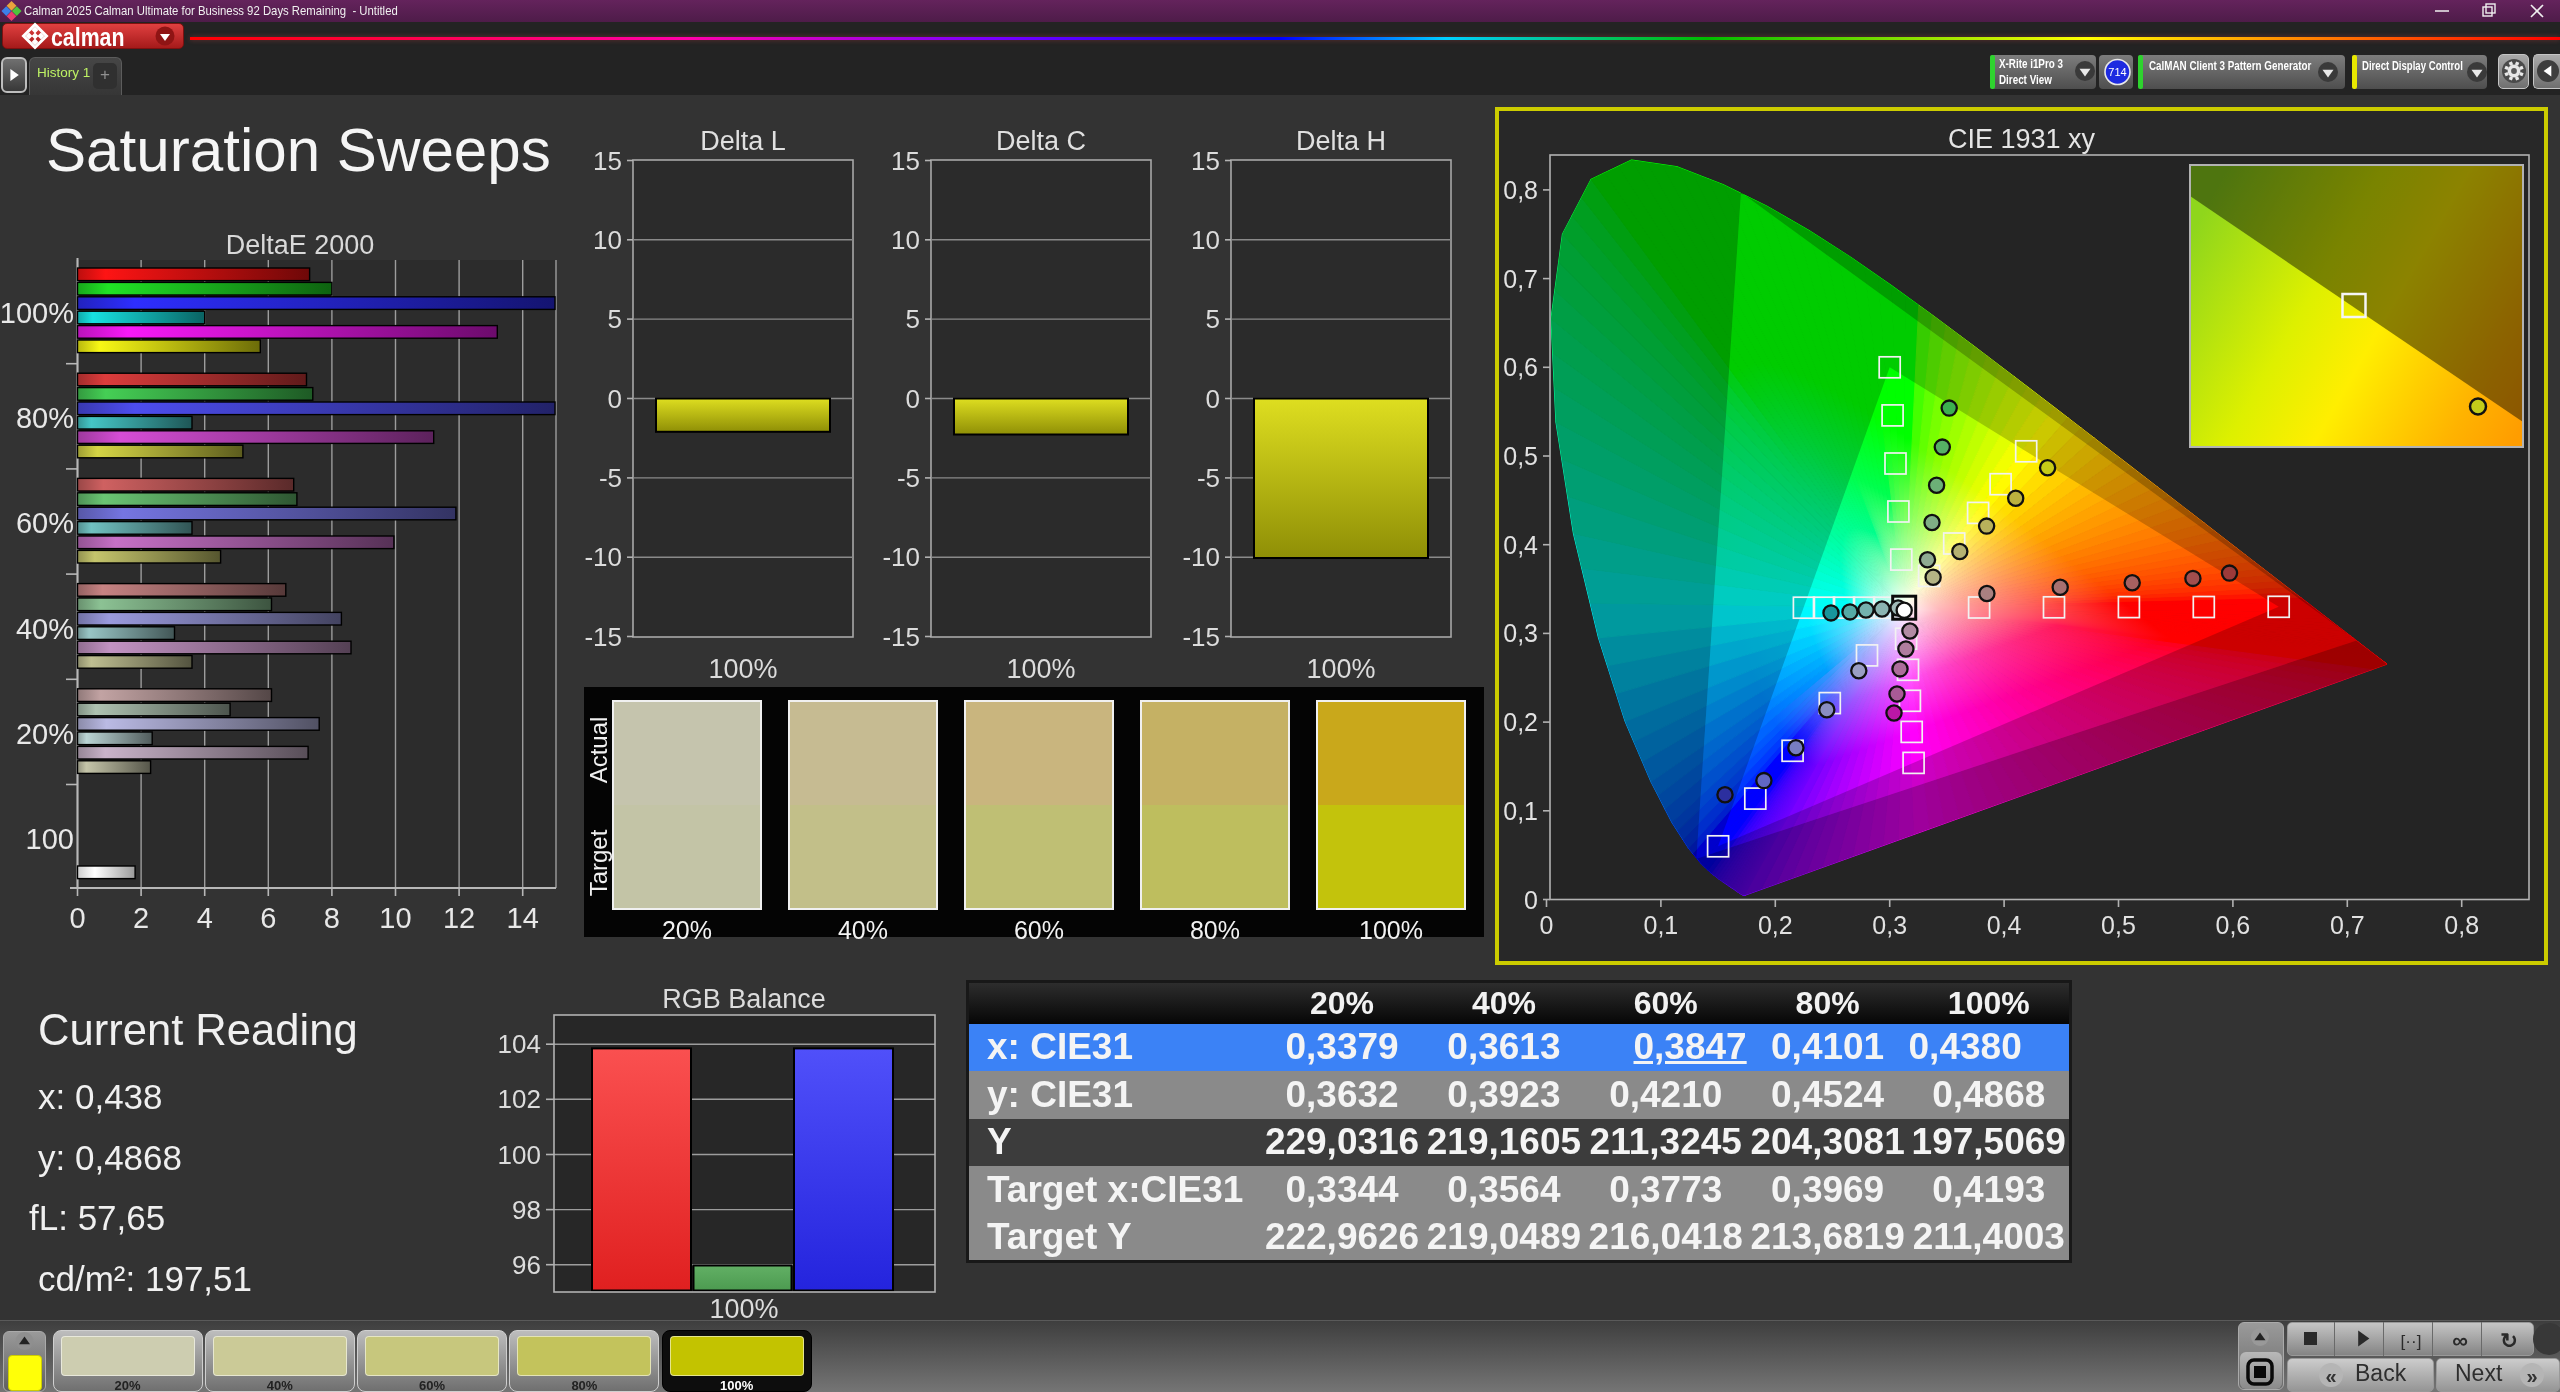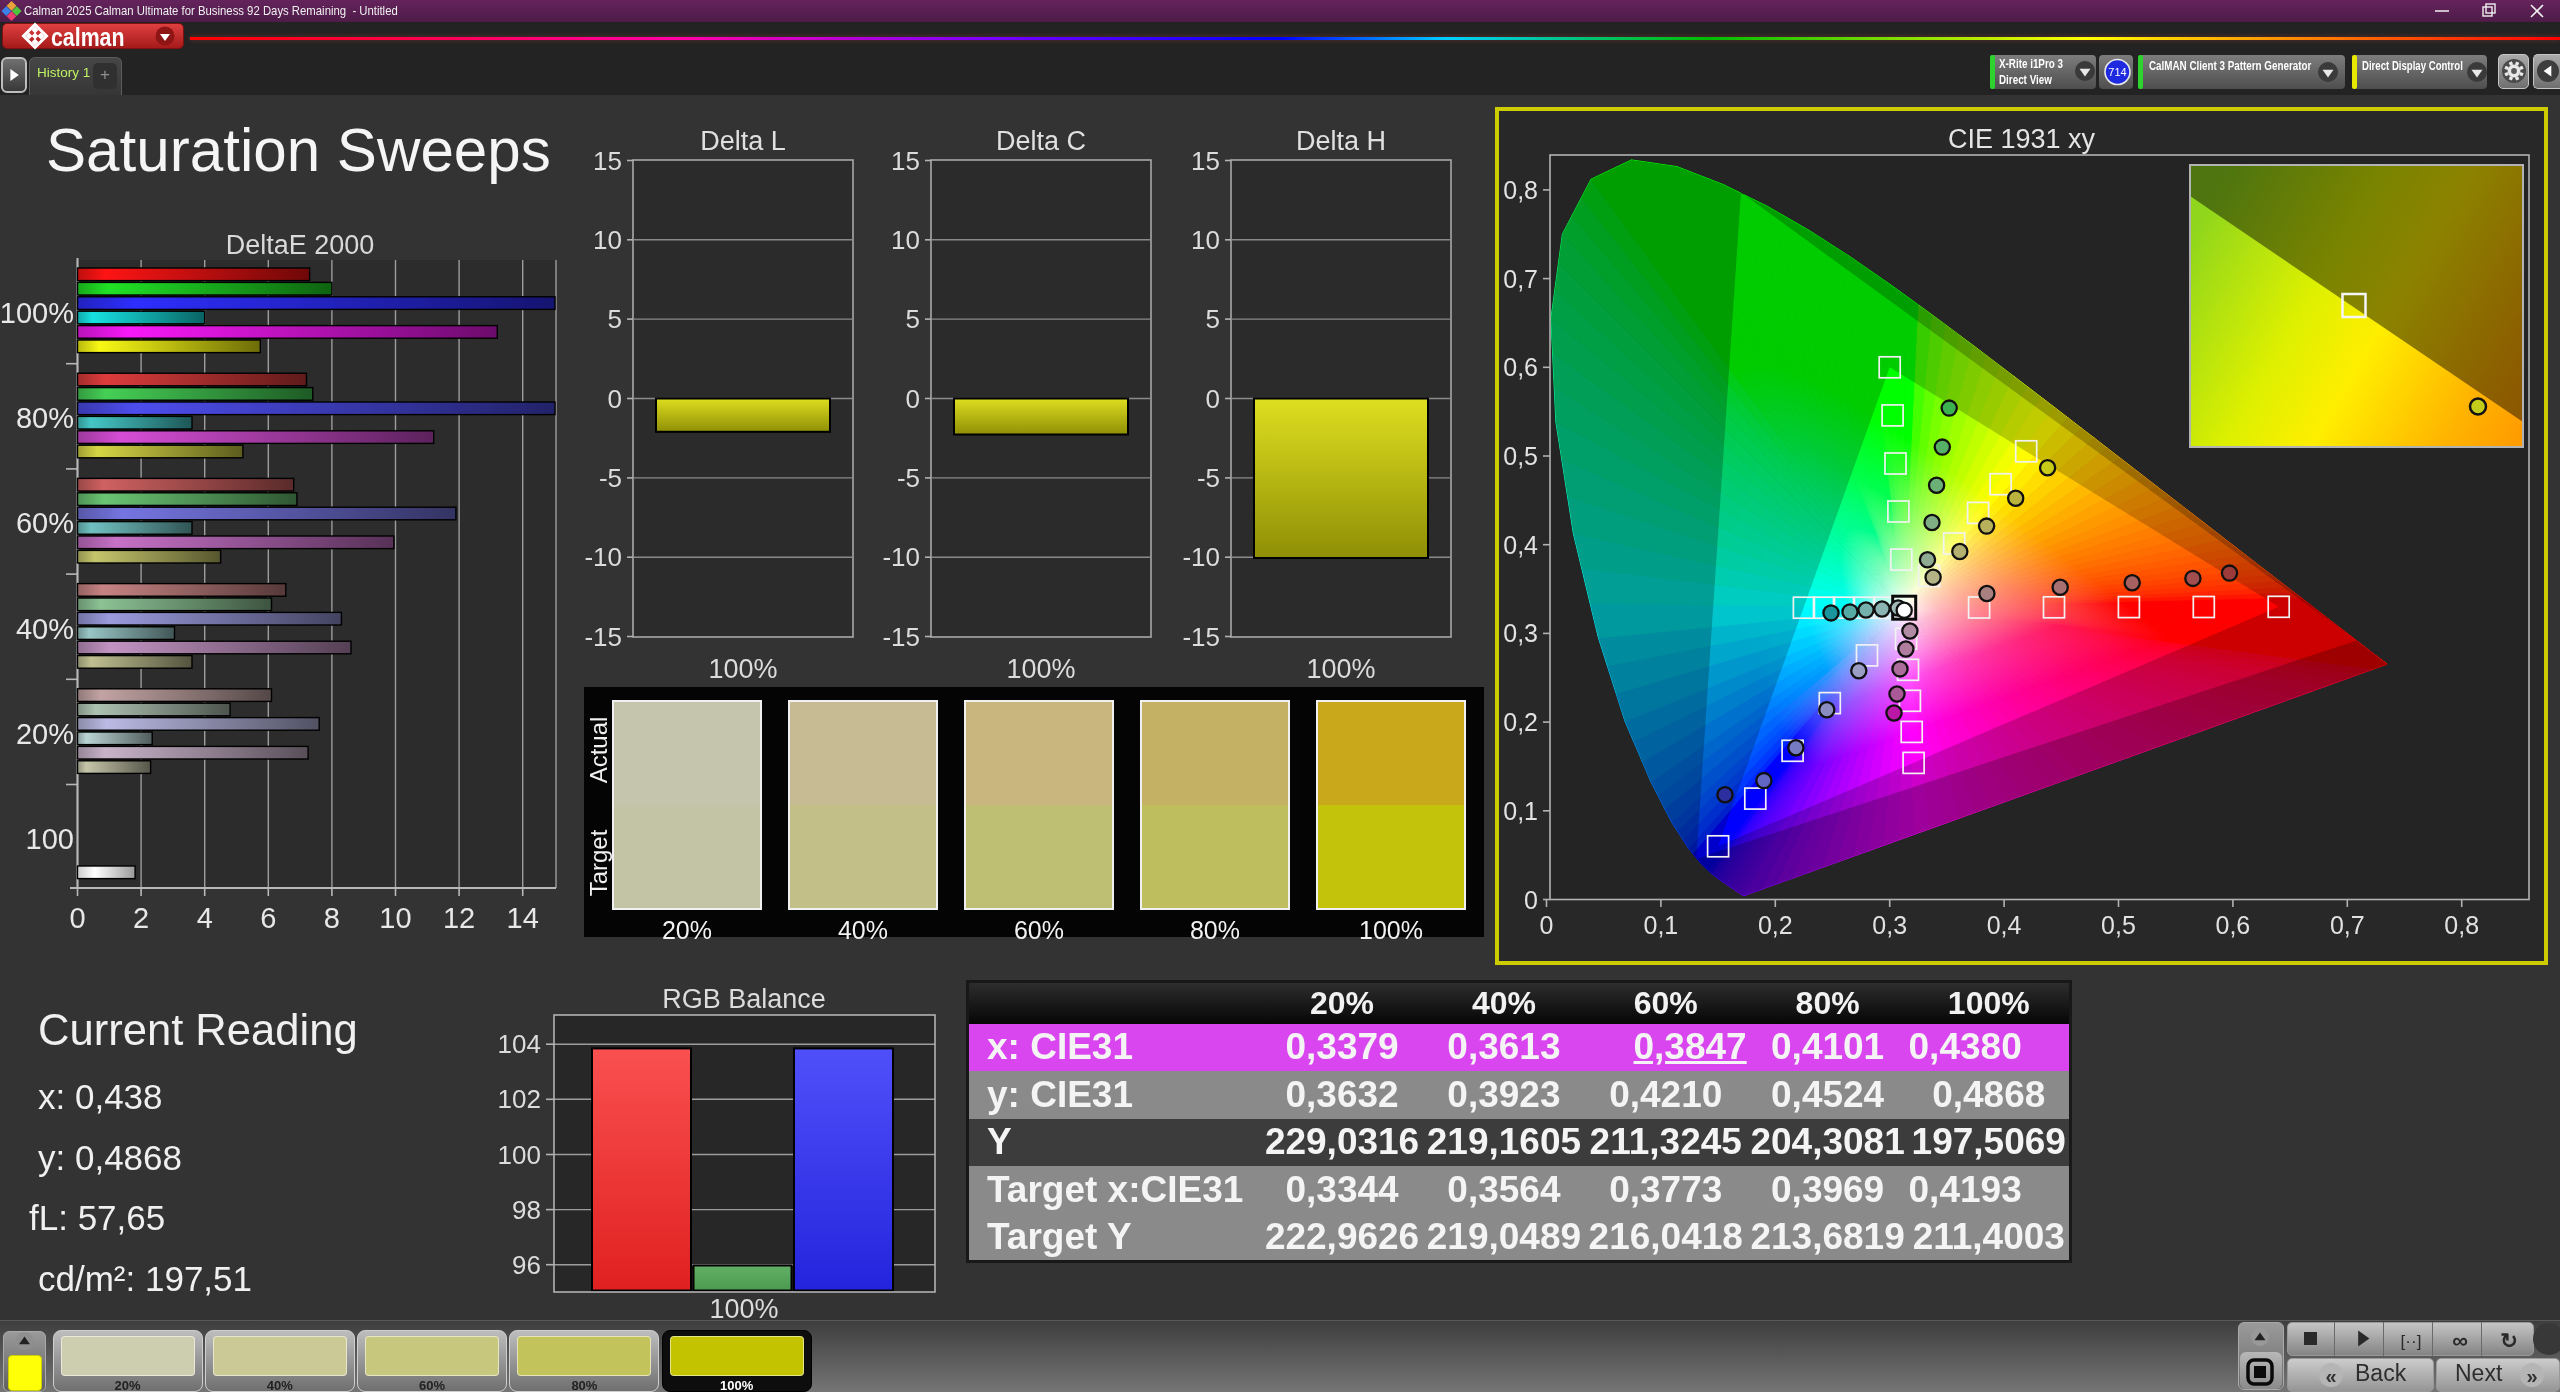--- a/index.html
+++ b/index.html
@@ -2649,21 +2649,21 @@
 <table style="position:absolute;left:966px;top:980px;width:1106px;border-collapse:collapse;border:3px solid #181818;font-size:37px;font-weight:bold;font-family:'Liberation Sans',sans-serif;">
       <tbody>
         <tr style="height:42px;background:linear-gradient(#2e2e2e,#060606);color:#f2f2f2;font-size:32px;">
           <td style="width:296px;"></td>
           <td style="width:162px;text-align:center;">20%</td>
           <td style="width:162px;text-align:center;">40%</td>
           <td style="width:162px;text-align:center;">60%</td>
           <td style="width:162px;text-align:center;">80%</td>
           <td style="width:162px;text-align:center;">100%</td>
         </tr>
-        <tr style="height:47.5px;background:#d946ef;color:#f4f4f4;">
+        <tr style="height:47.5px;background:#3b82f6;color:#f4f4f4;">
           <td style="padding-left:18px;">x: CIE31</td>
           <td style="text-align:center;">0,3379</td>
           <td style="text-align:center;">0,3613</td>
           <td style="text-align:right;text-decoration:underline;">0,3847</td>
           <td style="text-align:center;">0,4101</td>
           <td style="text-align:left;">0,4380</td>
         </tr>
         <tr style="height:47.5px;background:#8a8a8a;color:#f4f4f4;">
           <td style="padding-left:18px;">y: CIE31</td>
           <td style="text-align:center;">0,3632</td>
@@ -2679,21 +2679,21 @@
           <td style="text-align:center;">211,3245</td>
           <td style="text-align:center;">204,3081</td>
           <td style="text-align:center;">197,5069</td>
         </tr>
         <tr style="height:47.5px;background:#8a8a8a;color:#f4f4f4;">
           <td style="padding-left:18px;">Target x:CIE31</td>
           <td style="text-align:center;">0,3344</td>
           <td style="text-align:center;">0,3564</td>
           <td style="text-align:center;">0,3773</td>
           <td style="text-align:center;">0,3969</td>
-          <td style="text-align:left;">0,4193</td>
+          <td style="text-align:center;">0,4193</td>
         </tr>
         <tr style="height:47.5px;background:#8a8a8a;color:#f4f4f4;">
           <td style="padding-left:18px;">Target Y</td>
           <td style="text-align:center;">222,9626</td>
           <td style="text-align:center;">219,0489</td>
           <td style="text-align:center;">216,0418</td>
           <td style="text-align:center;">213,6819</td>
           <td style="text-align:center;">211,4003</td>
         </tr>
       </tbody>

